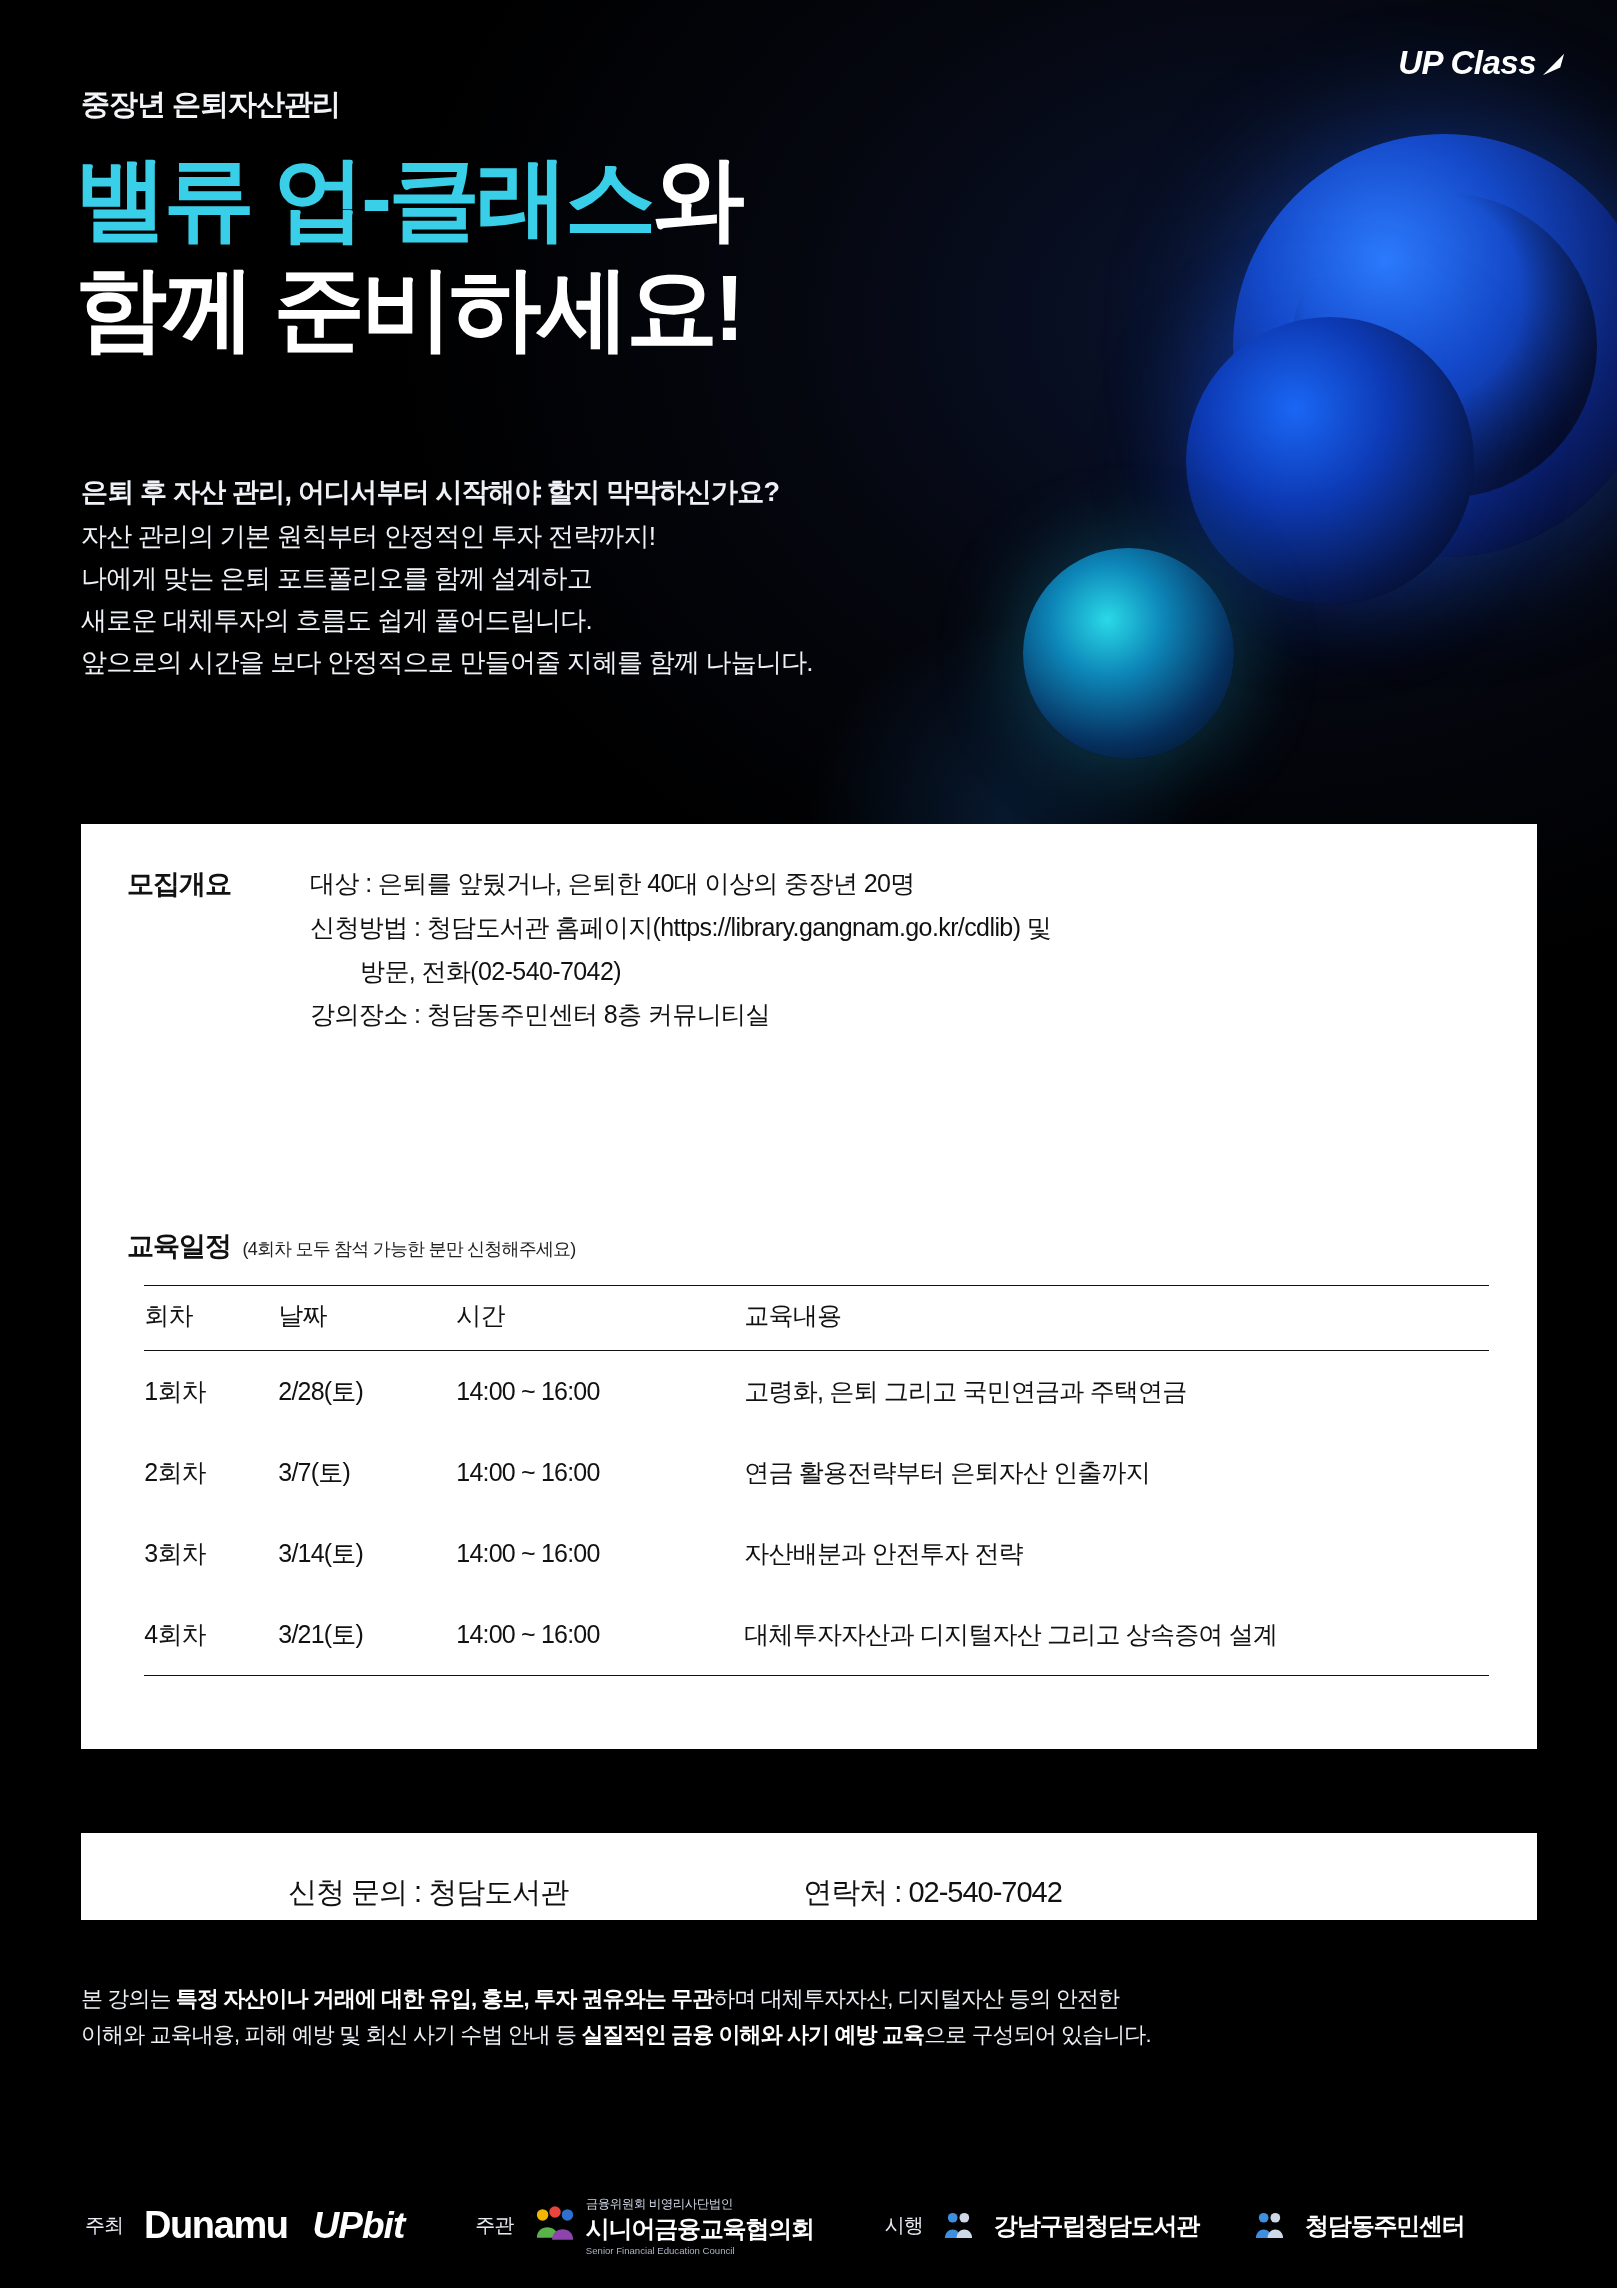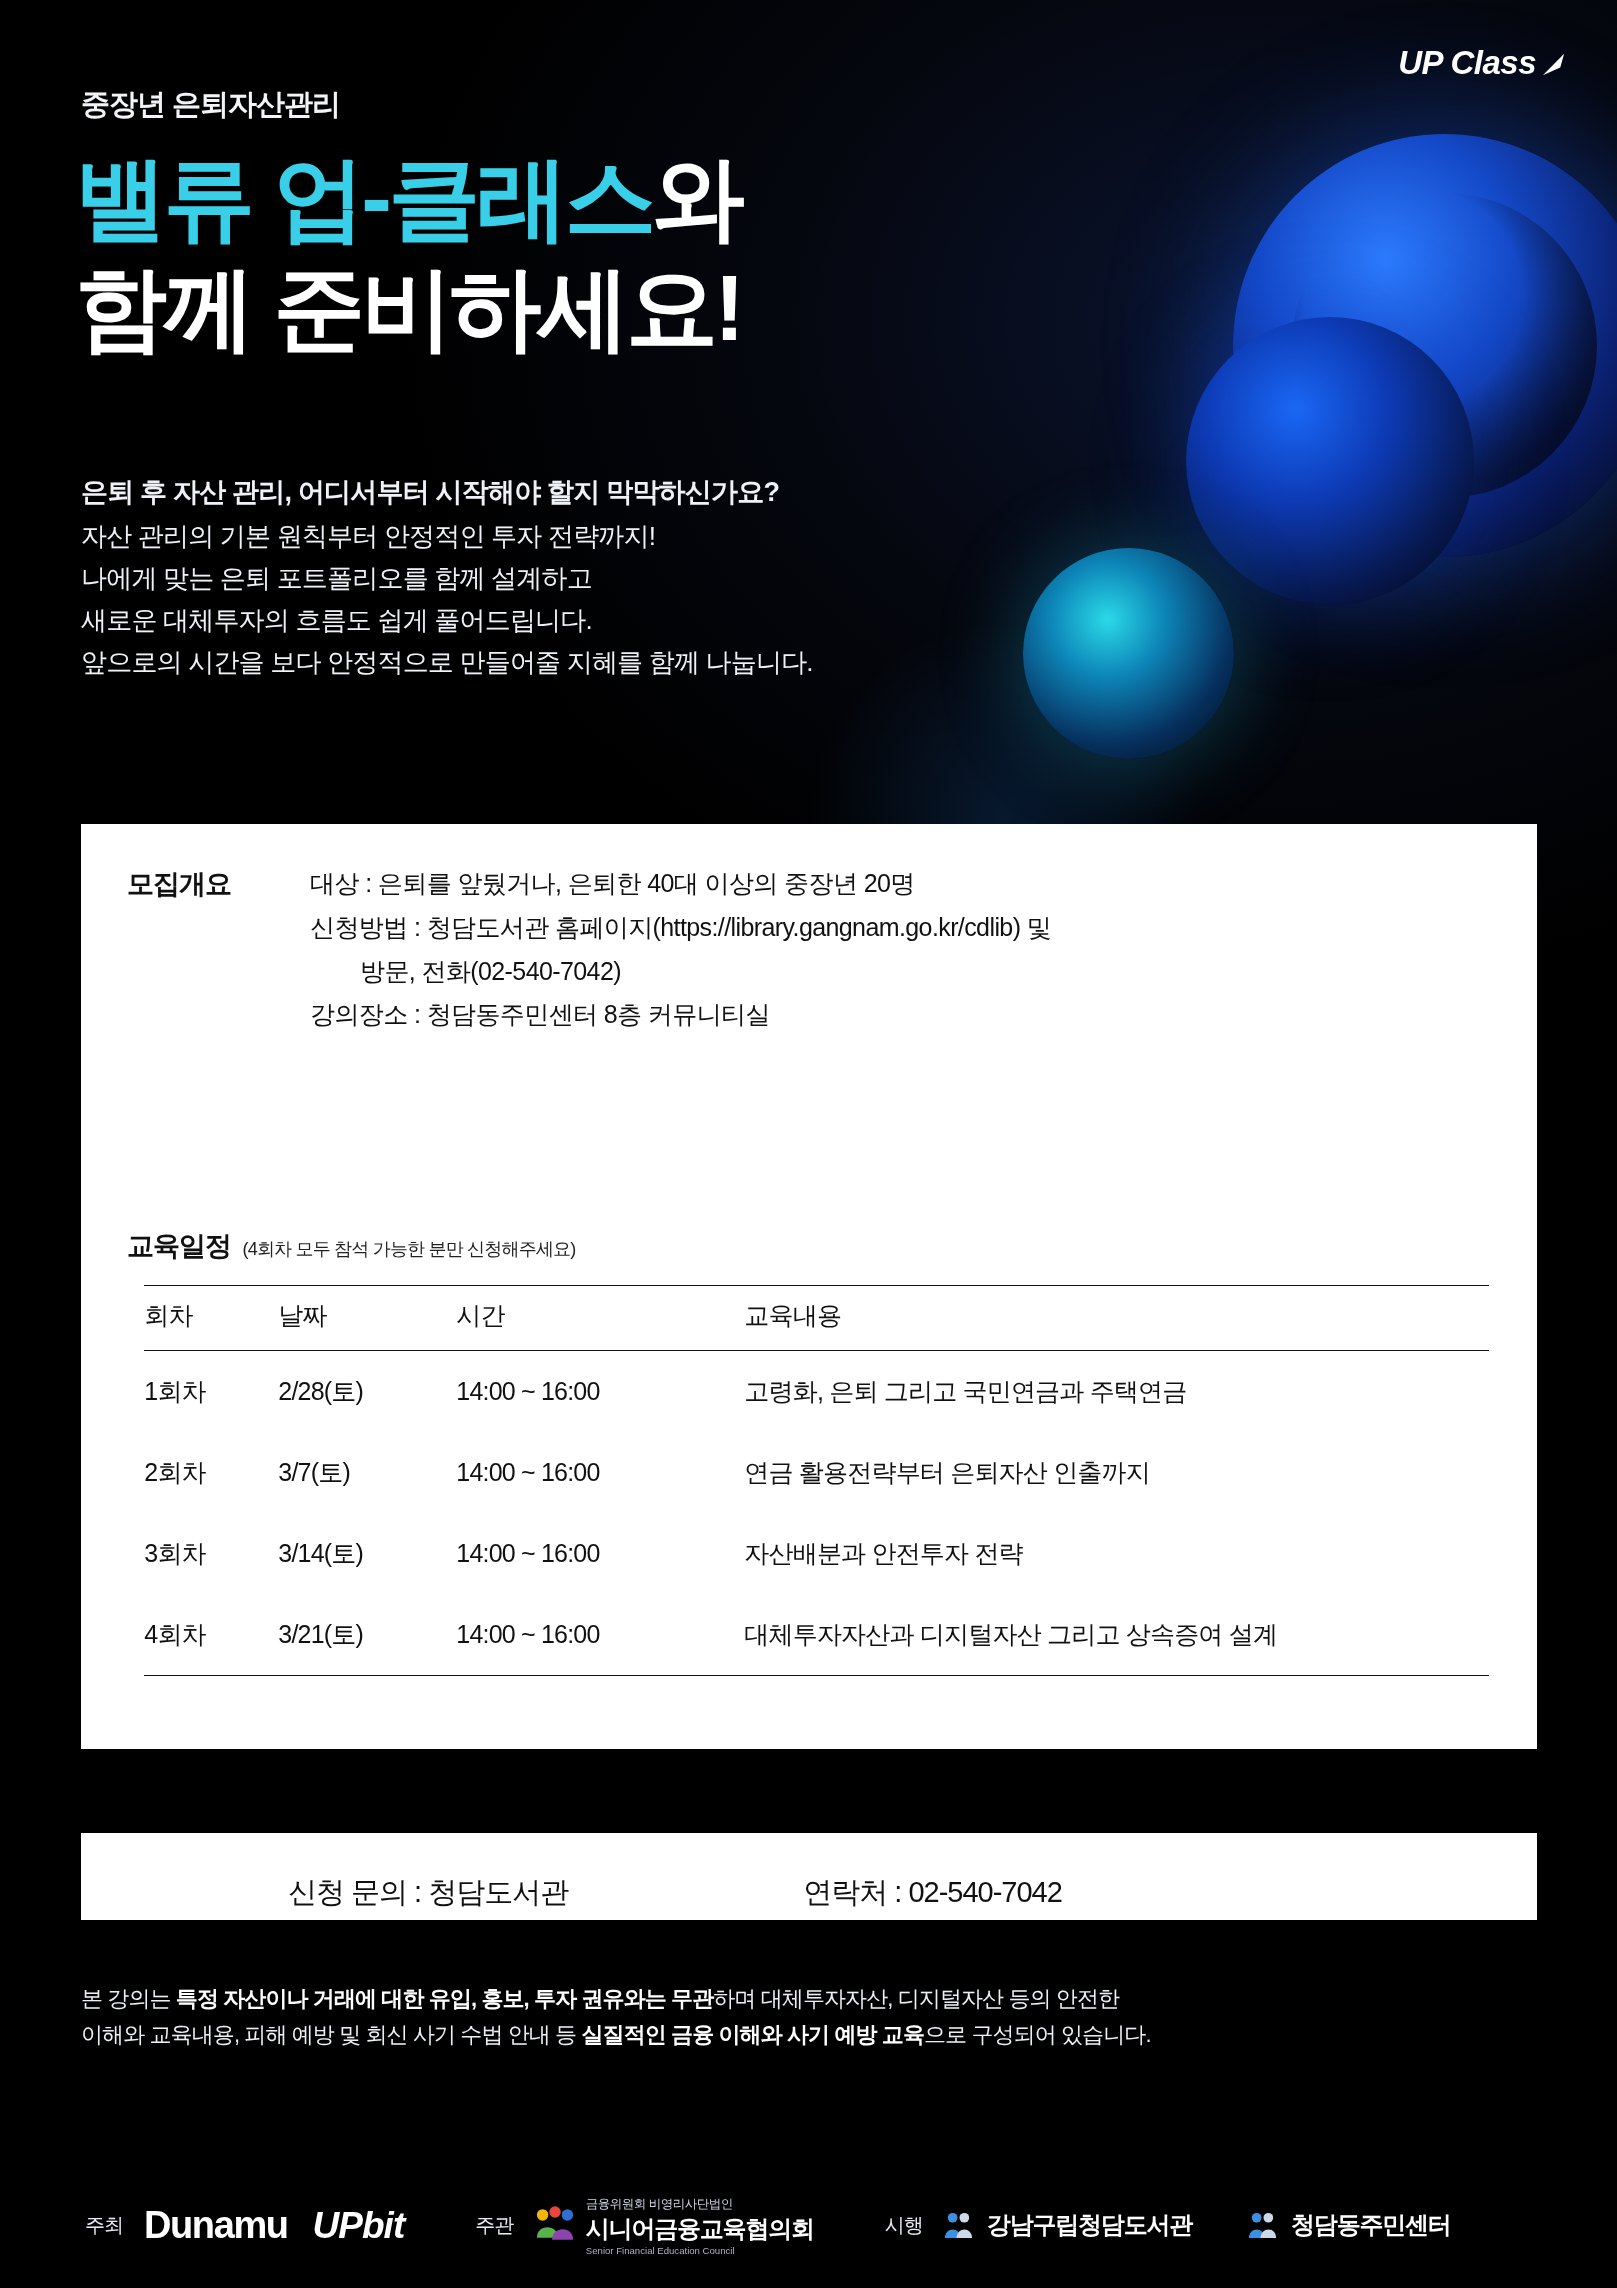--- a/index.html
+++ b/index.html
@@ -126,21 +126,21 @@
     position: absolute; left: 0; top: 2162px; width: 1618px; height: 127px;
     display: flex; align-items: center; color: #fff;
   }
   .f-lab { font-size: 20px; letter-spacing: -1px; color:#e8ebf2; }
   .f-dunamu { font-size: 38px; font-weight: bold; letter-spacing: -1.4px; margin-left: 21px;}
   .f-upbit { font-size: 37px; font-weight: bold; font-style: italic; letter-spacing: -1px; margin-left: 25px;}
   .f-sfec { margin-left: 21px; display:flex; align-items:center; gap:9.6px;justify-content:flex-end; }
   .sfec-txt .t1 { font-size: 12.5px; color:#cfd6e4; letter-spacing:-0.5px;}
   .sfec-txt .t2 { font-size: 24px; font-weight: bold; letter-spacing:-1.2px;}
   .sfec-txt .t3 { font-size: 9.6px; color:#aab3c5; letter-spacing:0px;}
-  .org { display:flex; align-items:flex-start; gap:12px; margin-left: 19px; }
+  .org { display:flex; align-items:center; gap:19px; margin-left: 19px; }
   .org .name { font-size: 24px; font-weight: bold; letter-spacing: -1.2px; }
   .ppl { width: 33px; height: 33px; }
   .gap-l { margin-left: 54px; }
   .gap-xl { margin-left: 71px; }
 </style>
 </head>
 <body>
 
 <div class="poster">
 

